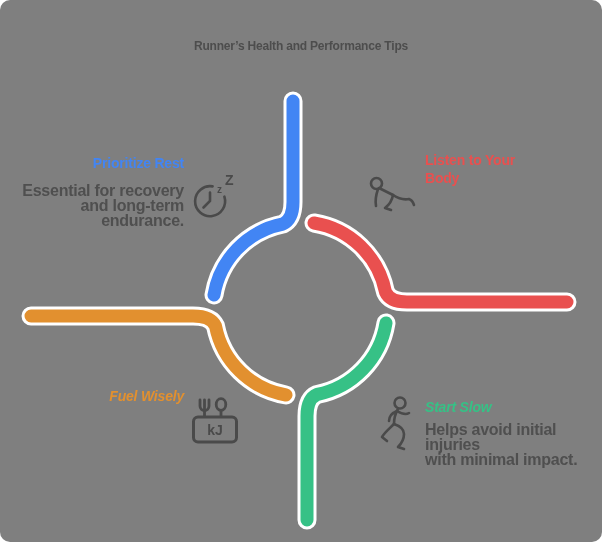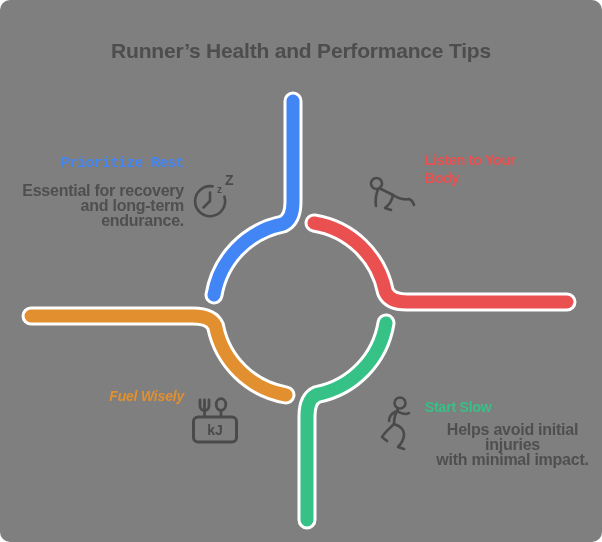--- a/index.html
+++ b/index.html
@@ -3,34 +3,34 @@
 <meta charset="utf-8">
 <style>
   html,body{margin:0;padding:0;background:#ffffff;}
   .canvas{
     position:relative;width:602px;height:542px;background:#7f7f7f;
     border-radius:10px;overflow:hidden;
     font-family:"Liberation Sans",sans-serif;
   }
   .main-title{
     position:absolute;top:39px;left:0;width:602px;text-align:center;
-    font-size:21px;font-weight:700;letter-spacing:-0.2px;color:#4d4d4d;margin:0;
+    font-size:12px;font-weight:700;letter-spacing:-0.2px;color:#4d4d4d;margin:0;
   }
   .txt{position:absolute;margin:0;white-space:pre-line;}
   .sec-title{font-size:14px;line-height:18px;font-weight:700;letter-spacing:-0.2px;}
   .sec-body{font-size:16px;line-height:15px;font-weight:700;letter-spacing:-0.25px;color:#4f4f4f;}
   .ta-r{text-align:right;}
-  .t-rest{right:418px;top:154px;width:180px;font-family:Liberation Mono, monospace;}
+  .t-rest{right:418px;top:154px;width:180px;}
   .b-rest{right:418px;top:183px;width:180px;}
   .t-listen{left:425px;top:151px;width:175px;}
   .b-listen{left:425px;top:201px;width:175px;}
   .t-fuel{right:418px;top:387px;width:180px;font-style:italic;}
   .b-fuel{right:418px;top:414px;width:180px;}
   .t-slow{left:425px;top:398px;width:175px;}
-  .b-slow{left:425px;top:422px;width:175px;text-align:center;}
+  .b-slow{left:425px;top:422px;width:175px;}
   .abs{position:absolute;}
   svg{display:block;}
 </style>
 </head>
 <body>
 
 <div class="canvas">
 
   <h1 class="main-title">Runner’s Health and Performance Tips</h1>
 
@@ -80,21 +80,21 @@
 
   <h2 class="txt sec-title ta-r t-fuel" style="color: rgb(226, 144, 47);">Fuel Wisely</h2>
   <svg class="abs" style="left:187px;top:393px" width="58" height="54" viewBox="0 0 58 54" fill="none" stroke="#4a4a4a" stroke-width="2.8" stroke-linecap="round" stroke-linejoin="round">
     <path d="M 13 7 V 13 A 4.5 4.5 0 0 0 22 13 V 7 M 17.5 7 V 23"></path>
     <ellipse cx="34" cy="11.5" rx="4.8" ry="5.8"></ellipse>
     <path d="M 34 17.5 V 23"></path>
     <rect x="6.5" y="24" width="43" height="25" rx="4.5" stroke-width="3"></rect>
     <text x="28" y="42" font-size="14" font-weight="700" fill="#4a4a4a" stroke="none" text-anchor="middle" font-family="Liberation Sans, sans-serif">kJ</text>
   </svg>
 
-  <h2 class="txt sec-title t-slow" style="color: rgb(54, 193, 134);">Start Slow</h2>
+  <h2 class="txt sec-title t-slow" style="color: rgb(54, 193, 134); font-style: italic;">Start Slow</h2>
   <p class="txt sec-body b-slow">Helps avoid initial injuries
 with minimal impact.</p>
   <svg class="abs" style="left:376px;top:393px" width="46" height="64" viewBox="0 0 46 64" fill="none" stroke="#4a4a4a" stroke-width="2.6" stroke-linecap="round" stroke-linejoin="round">
     <circle cx="24" cy="10" r="5.5"></circle>
     <path d="M 22 16 C 19 21 18 26 18 31"></path>
     <path d="M 21 18 C 26 21 30 22 33 20"></path>
     <path d="M 21 18 C 16 20 13 24 13 28"></path>
     <path d="M 18 31 C 24 33 28 36 28 41 C 28 47 25 51 22 54 L 28 56"></path>
     <path d="M 18 31 C 13 36 9 39 6 44 L 11 48"></path>
   </svg>

